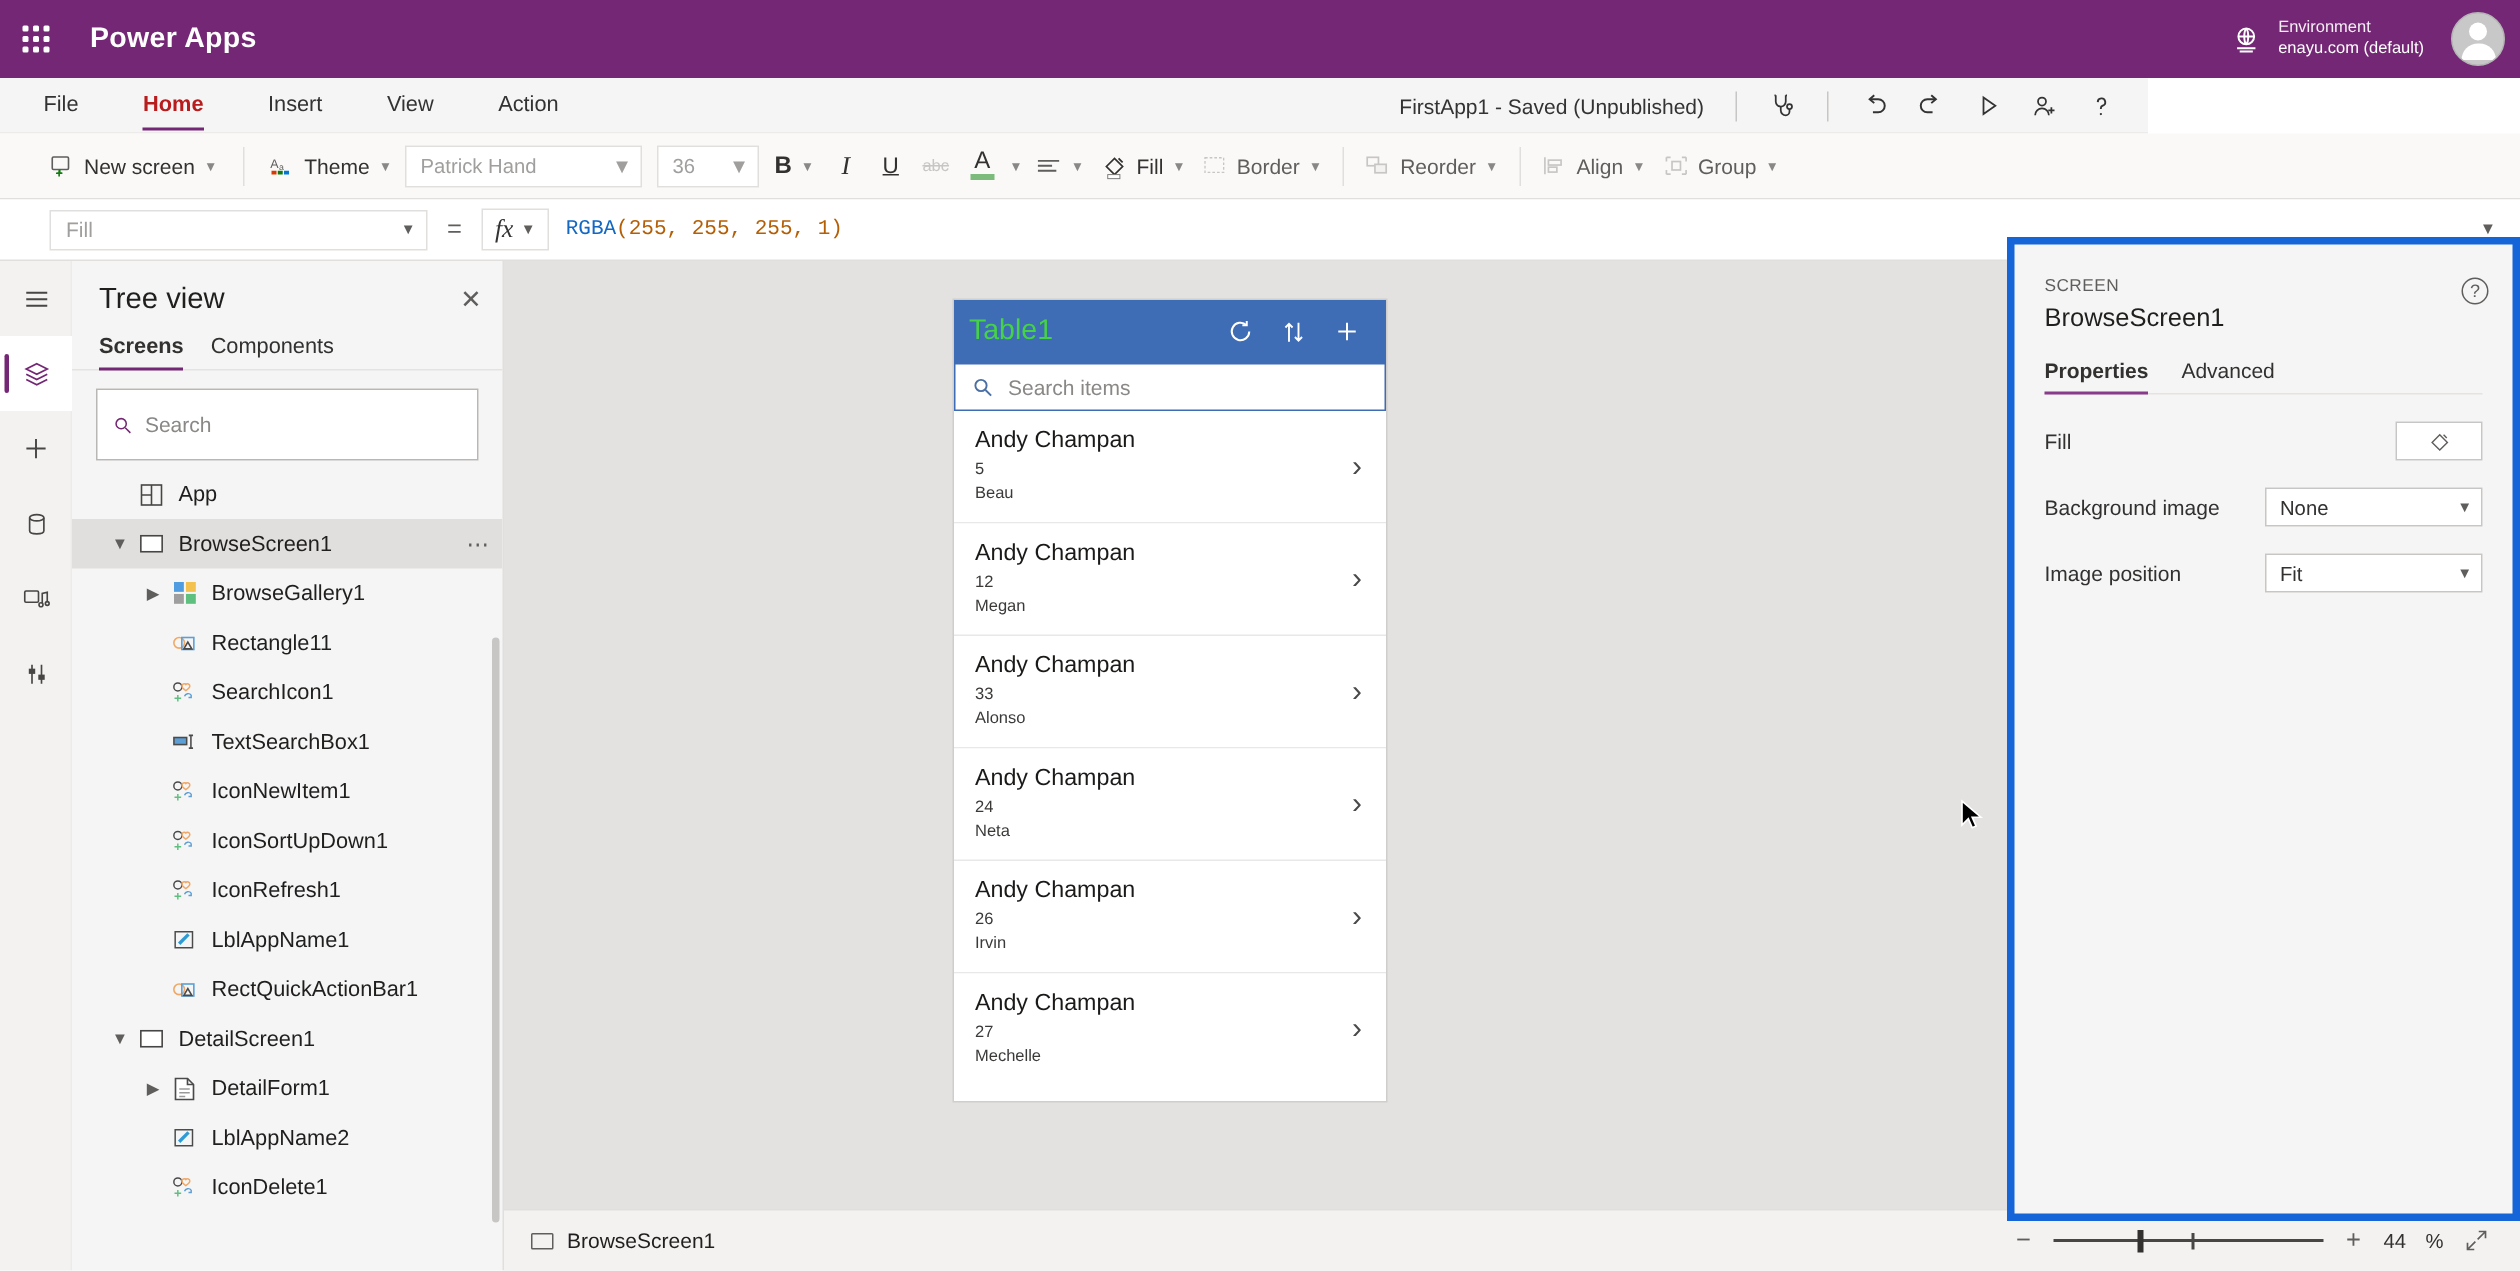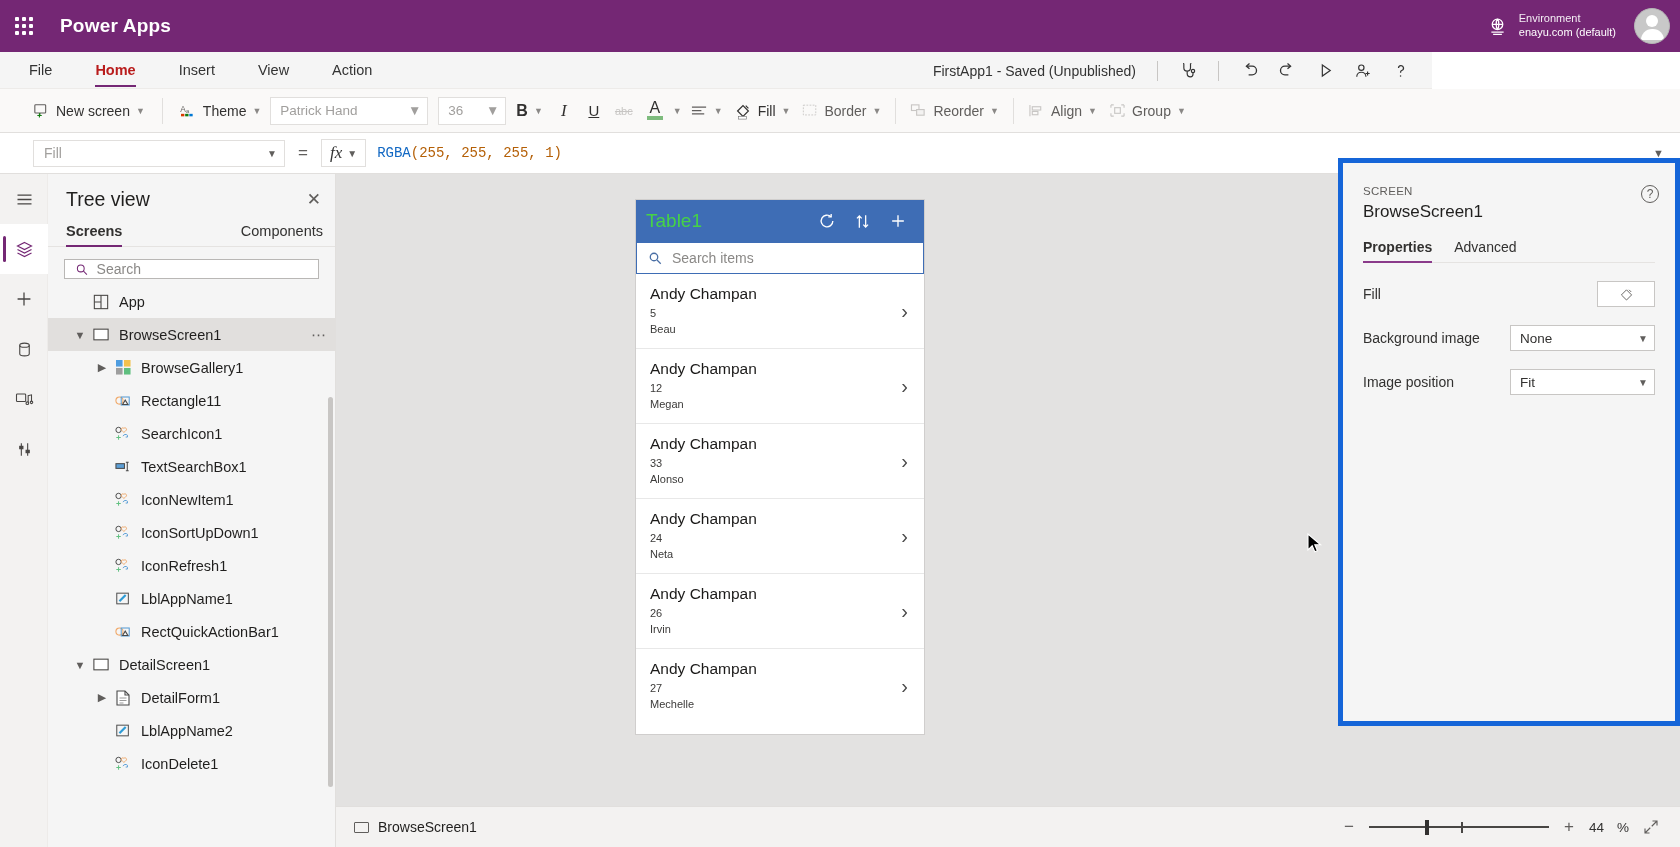--- a/index.html
+++ b/index.html
@@ -144,30 +144,30 @@
   
   .treepanel {
     position: absolute; left: 48px; top: 174px; width: 288px; height: 673px;
     background: #f5f5f5; border-right: 1px solid #e1dfdd; overflow: hidden;
   }
   .tree-head {
     display: flex; align-items: center; padding: 14px 14px 8px 18px;
   }
   .tree-title { font-size: 19.5px; color: #201f1e; }
   .tree-close { margin-left: auto; font-size: 17px; color: #605e5c; cursor: pointer; }
-  .tree-tabs { display: flex; gap: 18px; padding: 4px 12px 0 18px; border-bottom: 1px solid #e5e3e1; justify-content: space-between; }
+  .tree-tabs { display: flex; gap: 18px; padding: 4px 28px 0 18px; border-bottom: 1px solid #e5e3e1; }
   .tree-tab {
     font-size: 14.5px; color: #323130; padding-bottom: 7px; cursor: pointer; position: relative;
   }
   .tree-tab.active { font-weight: bold; }
   .tree-tab.active::after {
     content: ''; position: absolute; left: 0; right: 0; bottom: -1px; height: 2.5px; background: #742774;
   }
   .tree-search {
-    margin: 12px 16px 0 16px; height: 20px; border: 1px solid #b9b7b5; background: #fff;
+    margin: 12px 16px 0 16px; height: 48px; border: 1px solid #b9b7b5; background: #fff;
     display: flex; align-items: center; gap: 8px; padding: 0 10px; cursor: text;
   }
   .tree-search input {
     border: none; outline: none; font-size: 14px; color: #333; width: 100%;
     font-family: "Liberation Sans", sans-serif; background: transparent;
   }
   .tree-search input::placeholder { color: #8a8886; }
   .tree-list { margin-top: 6px; position: relative; height: 520px; overflow: hidden; }
   .tree-row {
     display: flex; align-items: center; height: 33px; font-size: 14.5px; color: #201f1e;
@@ -228,21 +228,21 @@
   .slider { position: relative; width: 180px; height: 18px; display: flex; align-items: center; cursor: pointer; }
   .slider .track { width: 180px; height: 2px; background: #484644; }
   .slider .thumb { position: absolute; left: 56px; width: 4px; height: 15px; background: #323130; }
   .slider .tick { position: absolute; left: 92px; width: 2px; height: 11px; background: #484644; }
   .zm-val { font-size: 13.5px; color: #323130; }
   .zm-pct { font-size: 13.5px; color: #323130; }
   .zm-fit { color: #605e5c; cursor: pointer; display:flex; align-items:center; }
 
   
   .proppanel {
-    position: absolute; right: 0; top: 158px; width: 342px; height: 568px;
+    position: absolute; right: 0; top: 158px; width: 342px; height: 656px;
     border: 5px solid #1565d8; background: #f5f5f5;
   }
   .prop-inner { position: relative; width: 100%; height: 100%; padding: 22px 20px 0 20px; }
   .prop-kind { font-size: 11.5px; color: #605e5c; letter-spacing: .3px; }
   .prop-name { font-size: 17px; color: #201f1e; margin-top: 5px; }
   .prop-help {
     position: absolute; right: 16px; top: 22px; width: 18px; height: 18px;
     border: 1.3px solid #605e5c; border-radius: 50%; color: #605e5c; font-size: 12px;
     display: flex; align-items: center; justify-content: center; cursor: pointer;
   }

